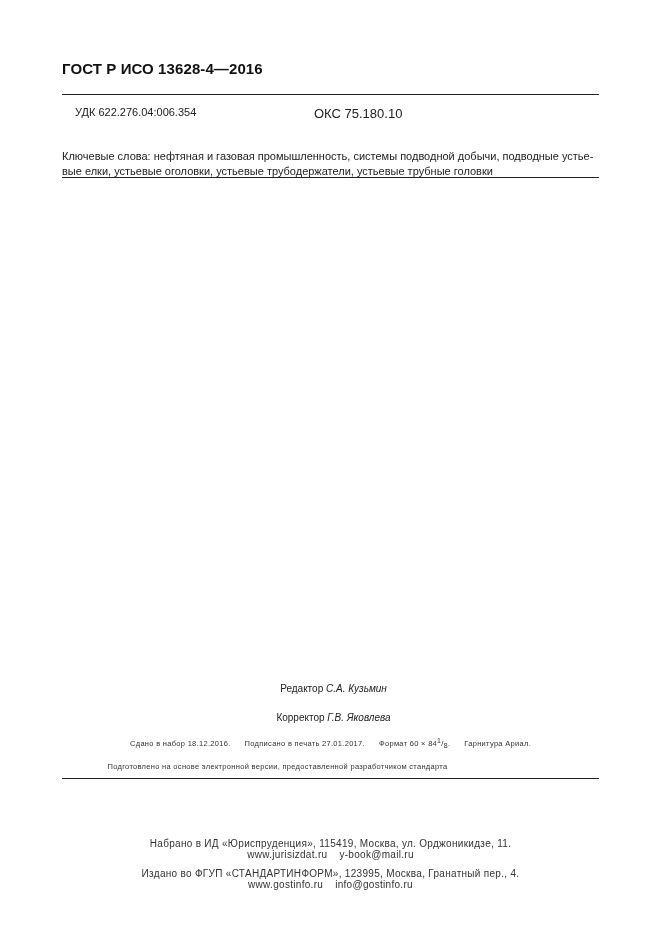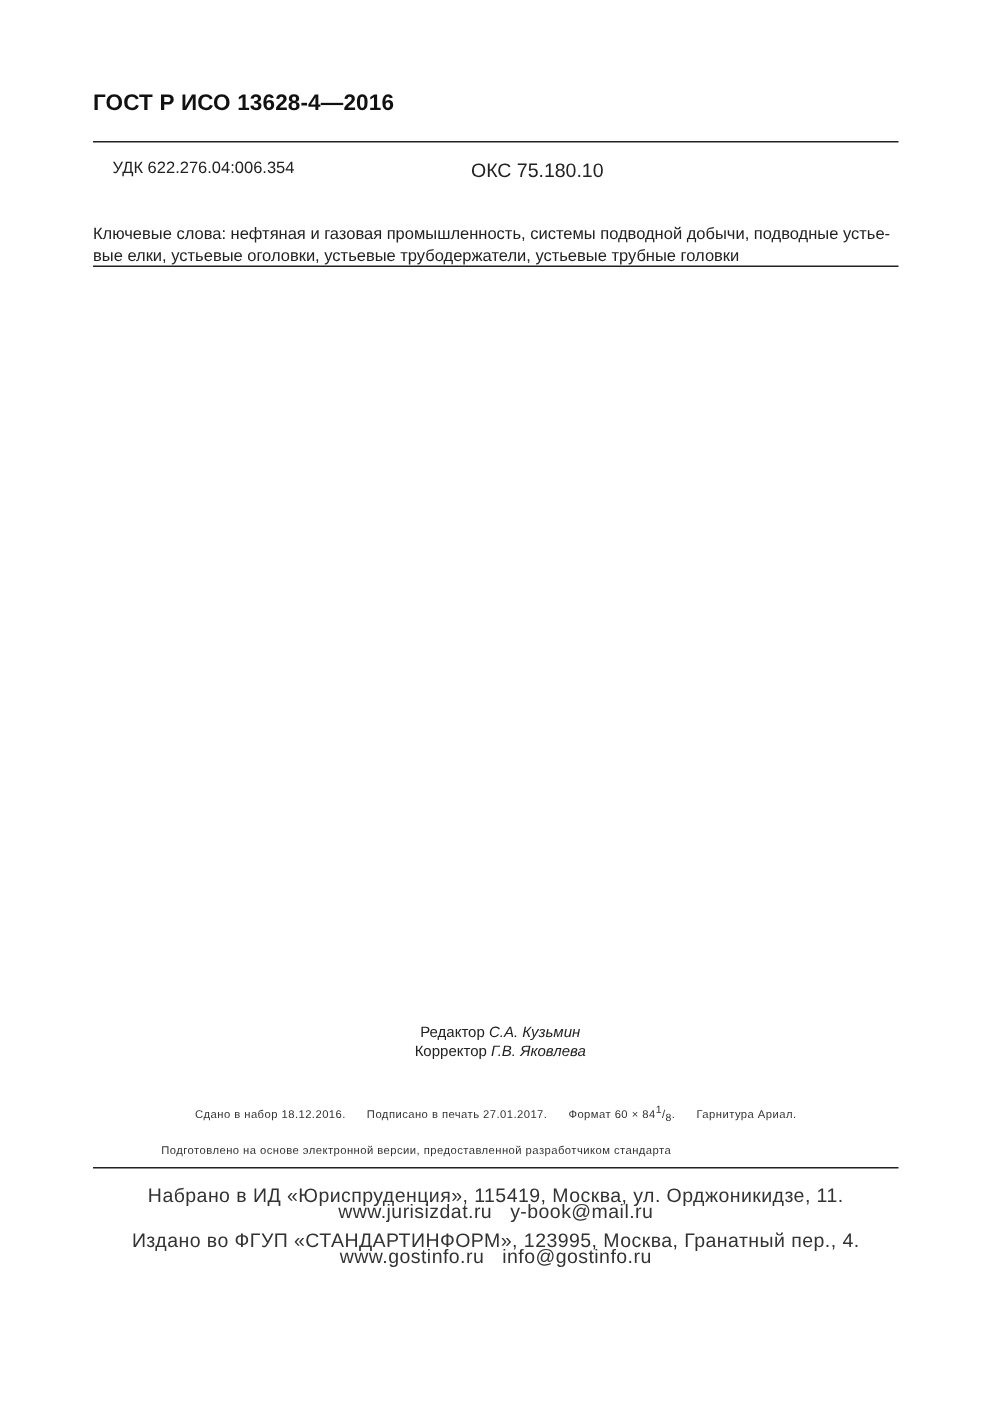--- a/index.html
+++ b/index.html
@@ -61,21 +61,21 @@
       width: 661px;
       top: 683px;
       text-align: center;
       font-size: 10px;
       line-height: 12.5px;
       color: #222;
     }
     .credits .row { display: block; }
     .credits .name { font-style: italic; }
     .credits .row-1 { padding-left: 6px; }
-    .credits .row-2 { padding-left: 6px; }
+    .credits .row-2 { padding-left: 6px; margin-top: 16px; }
     .credits .row-3 { padding-left: 0px; }
     .imprint {
       left: 0;
       width: 661px;
       top: 735px;
       text-align: center;
       font-size: 7.5px;
       line-height: 11px;
       color: #333;
       letter-spacing: 0.3px;
@@ -89,24 +89,25 @@
       top: 762px;
       text-align: center;
       font-size: 7.5px;
       color: #333;
       letter-spacing: 0.3px;
     }
     .publisher {
       left: 0;
       width: 661px;
       text-align: center;
-      font-size: 13px;
+      font-size: 10px;
       line-height: 11px;
       color: #333;
       letter-spacing: 0.3px;
+      margin-top: 47px;
     }
     .publisher-1 { top: 791px; }
     .publisher-2 { top: 821px; }
     .publisher .gap { display: inline-block; width: 12px; }
   </style>
 </head>
 <body>
 
 <div class="abs doc-code">ГОСТ Р ИСО 13628-4—2016</div>
 

